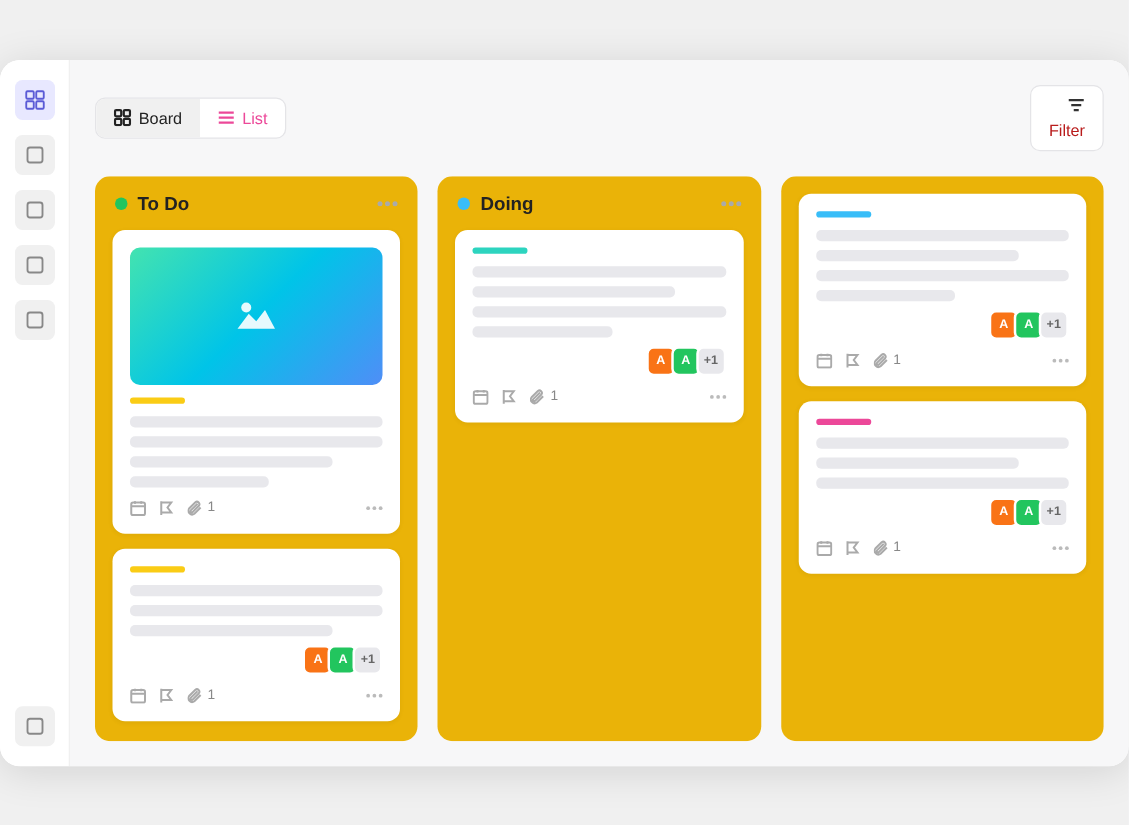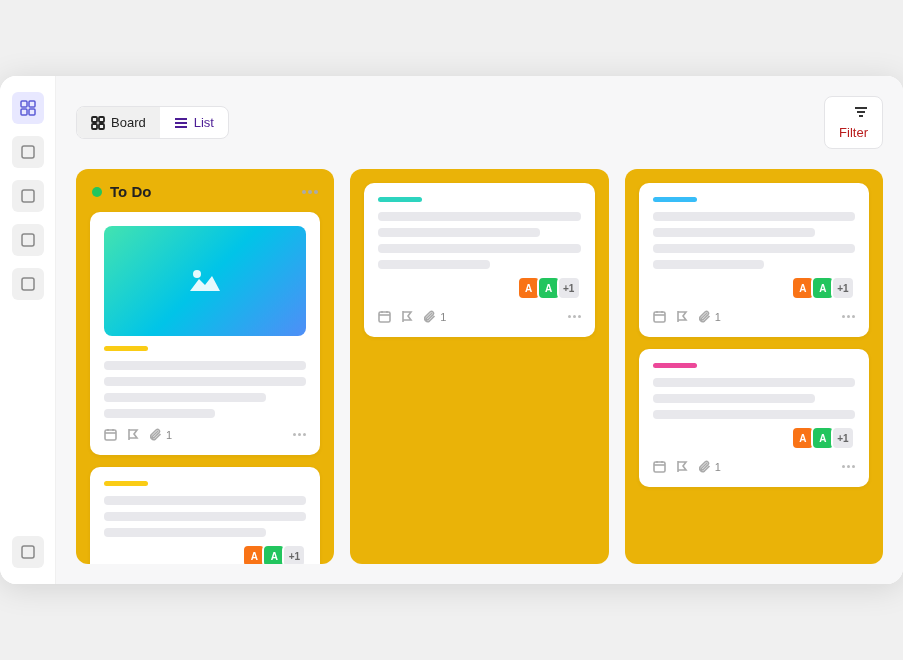--- a/index.html
+++ b/index.html
@@ -6,21 +6,21 @@
     body {
       font-family: -apple-system, BlinkMacSystemFont, 'Segoe UI', sans-serif;
       background: #f0f0f0;
       display: flex;
       align-items: center;
       justify-content: center;
       height: 100vh;
     }
     .app-container {
       width: 903px;
-      height: 508px;
+      height: 565px;
       background: #ffffff;
       border-radius: 16px;
       box-shadow: 0 4px 32px rgba(0,0,0,0.12);
       display: flex;
       overflow: hidden;
     }
     
     .sidebar {
       width: 56px;
       background: #ffffff;
@@ -73,21 +73,21 @@
       border-radius: 8px;
       overflow: hidden;
     }
     .view-btn {
       display: flex;
       align-items: center;
       gap: 6px;
       padding: 8px 14px;
       font-size: 13px;
       font-weight: 500;
-      color: #4c1d95;
+      color: #ec4899;
       cursor: pointer;
       border: none;
       background: transparent;
     }
     .view-btn.active {
       background: #f0f0f0;
       color: #222;
     }
     .view-btn svg { width: 14px; height: 14px; stroke: currentColor; stroke-width: 1.8; fill: none; }
     .toolbar-right {
@@ -428,20 +428,31 @@
             <div class="card-more">
               <span class="card-more-dot"></span>
                 <span class="card-more-dot"></span>
                 <span class="card-more-dot"></span>
             </div>
           </div>
         </div>
       </div>
 
       <div class="column">
+        <div class="column-header">
+          <div class="column-title-wrap">
+            <div class="status-dot" style="background:#38bdf8;"></div>
+            <span class="column-title">Doing</span>
+          </div>
+          <div class="col-menu">
+            <span class="col-menu-dot"></span>
+              <span class="col-menu-dot"></span>
+              <span class="col-menu-dot"></span>
+          </div>
+        </div>
 
         <div class="card">
           <div class="tag-bar" style="background:#2dd4bf;"></div>
           <div class="text-line full"></div>
           <div class="text-line medium"></div>
           <div class="text-line full"></div>
           <div class="text-line short"></div>
           <div class="avatars">
             <div class="avatar" style="background:#f97316;">A</div>
             <div class="avatar" style="background:#22c55e;">A</div>

